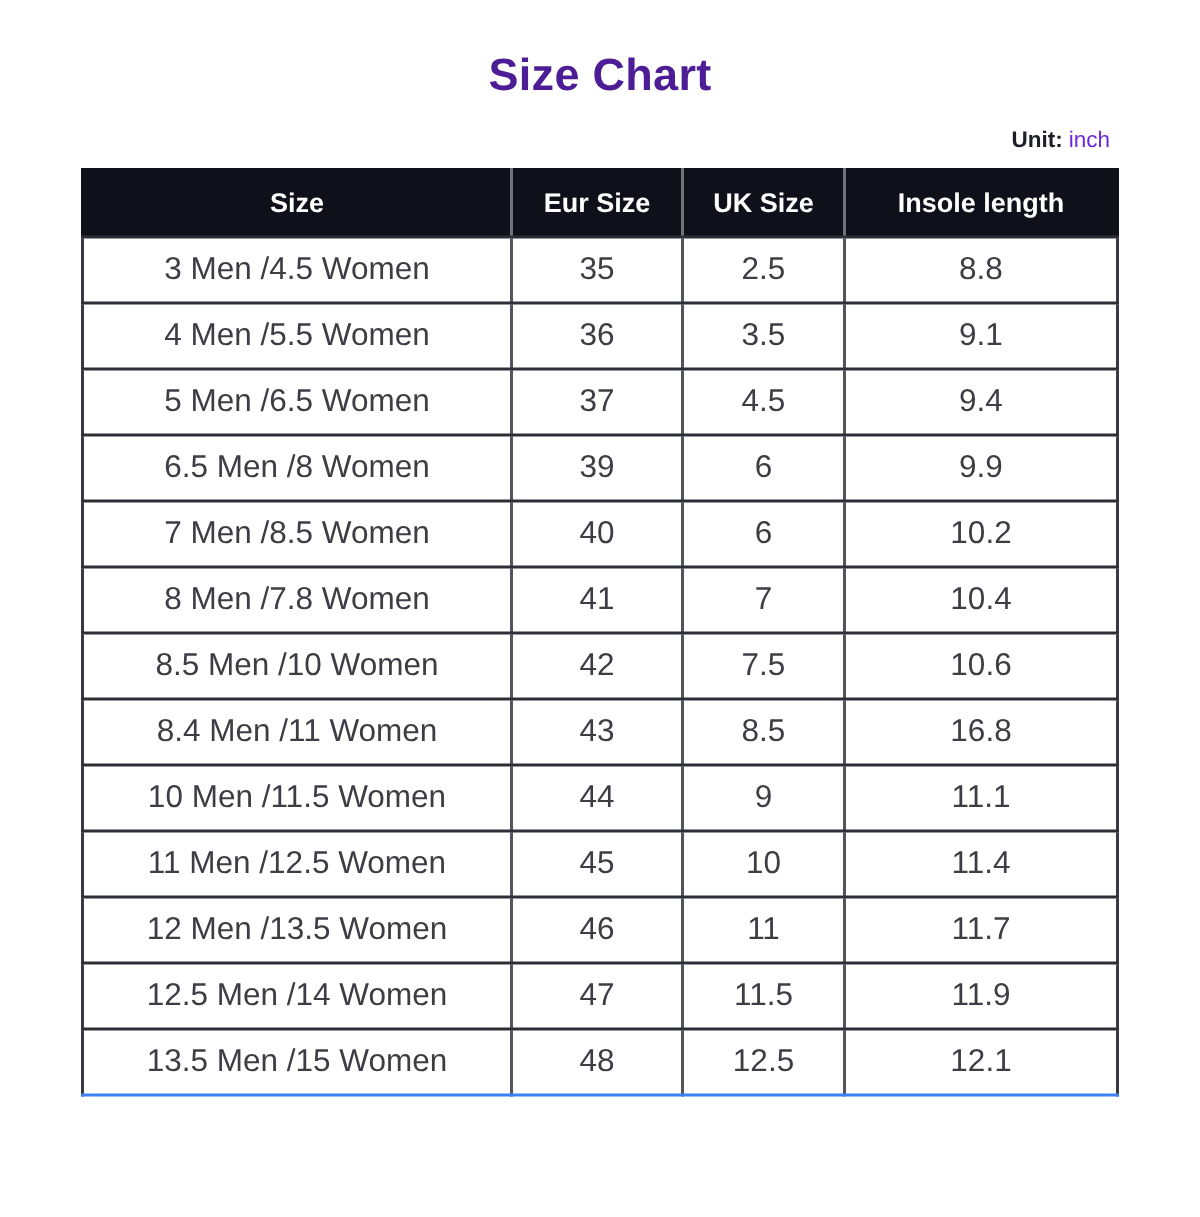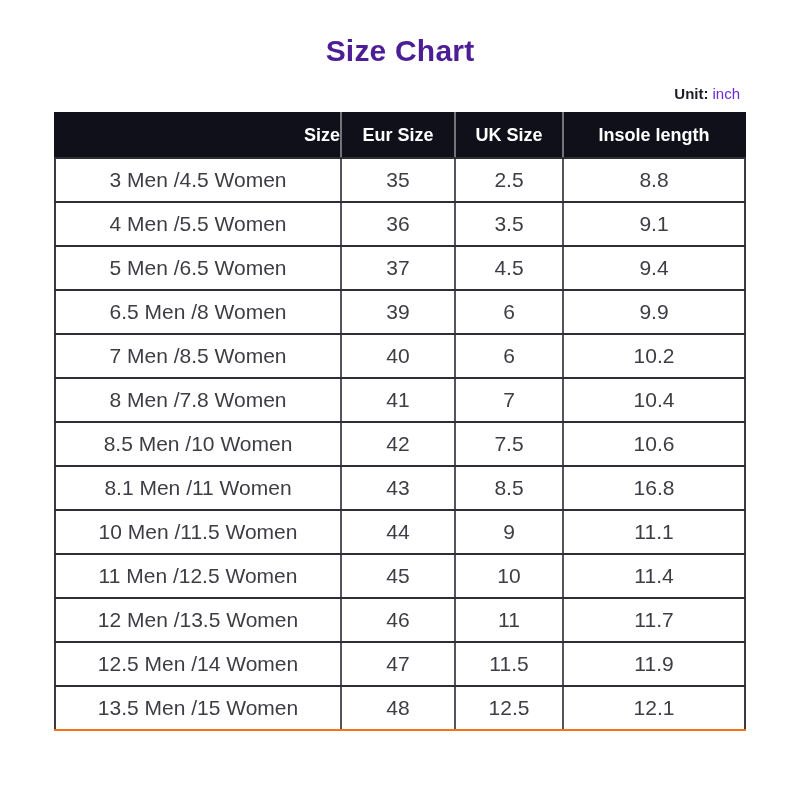--- a/index.html
+++ b/index.html
@@ -52,38 +52,38 @@
     font-weight: bold;
     font-size: 18px;
     height: 45px;
     text-align: center;
     vertical-align: middle;
     border-top: 2px solid #10101a;
     border-bottom: 2px solid #2e2e38;
     border-left: 2px solid #73737b;
     border-right: 2px solid #73737b;
   }
-  table.size-chart th:first-child { border-left: 2px solid #10101a; text-align: right; }
+  table.size-chart th:first-child { border-left: 2px solid #10101a; }
   table.size-chart th:last-child  { border-right: 2px solid #10101a; margin-left: 44px; }
 
   table.size-chart td {
     background: #ffffff;
     color: #3d3d44;
     font-size: 21px;
     height: 44px;
     text-align: center;
     vertical-align: middle;
     border-top: 2px solid #2e2e38;
     border-bottom: 2px solid #2e2e38;
     border-left: 2px solid #54545e;
     border-right: 2px solid #54545e;
   }
   table.size-chart td:first-child { border-left: 2px solid #3a3a44; }
   table.size-chart td:last-child  { border-right: 2px solid #3a3a44; }
-  table.size-chart tr:last-child td { border-bottom: 2px solid #f97316; }
+  table.size-chart tr:last-child td { border-bottom: 2px solid #3b82f6; }
 </style>
 </head>
 <body>
 
 <div class="page">
 
   <h1 class="page-title">Size Chart</h1>
 
   <div class="unit-line">
     <span class="unit-label">Unit:</span><span class="unit-value">inch</span>
@@ -141,21 +141,21 @@
           <td>7</td>
           <td>10.4</td>
         </tr>
         <tr>
           <td>8.5 Men /10 Women</td>
           <td>42</td>
           <td>7.5</td>
           <td>10.6</td>
         </tr>
         <tr>
-          <td>8.1 Men /11 Women</td>
+          <td>8.4 Men /11 Women</td>
           <td>43</td>
           <td>8.5</td>
           <td>16.8</td>
         </tr>
         <tr>
           <td>10 Men /11.5 Women</td>
           <td>44</td>
           <td>9</td>
           <td>11.1</td>
         </tr>

